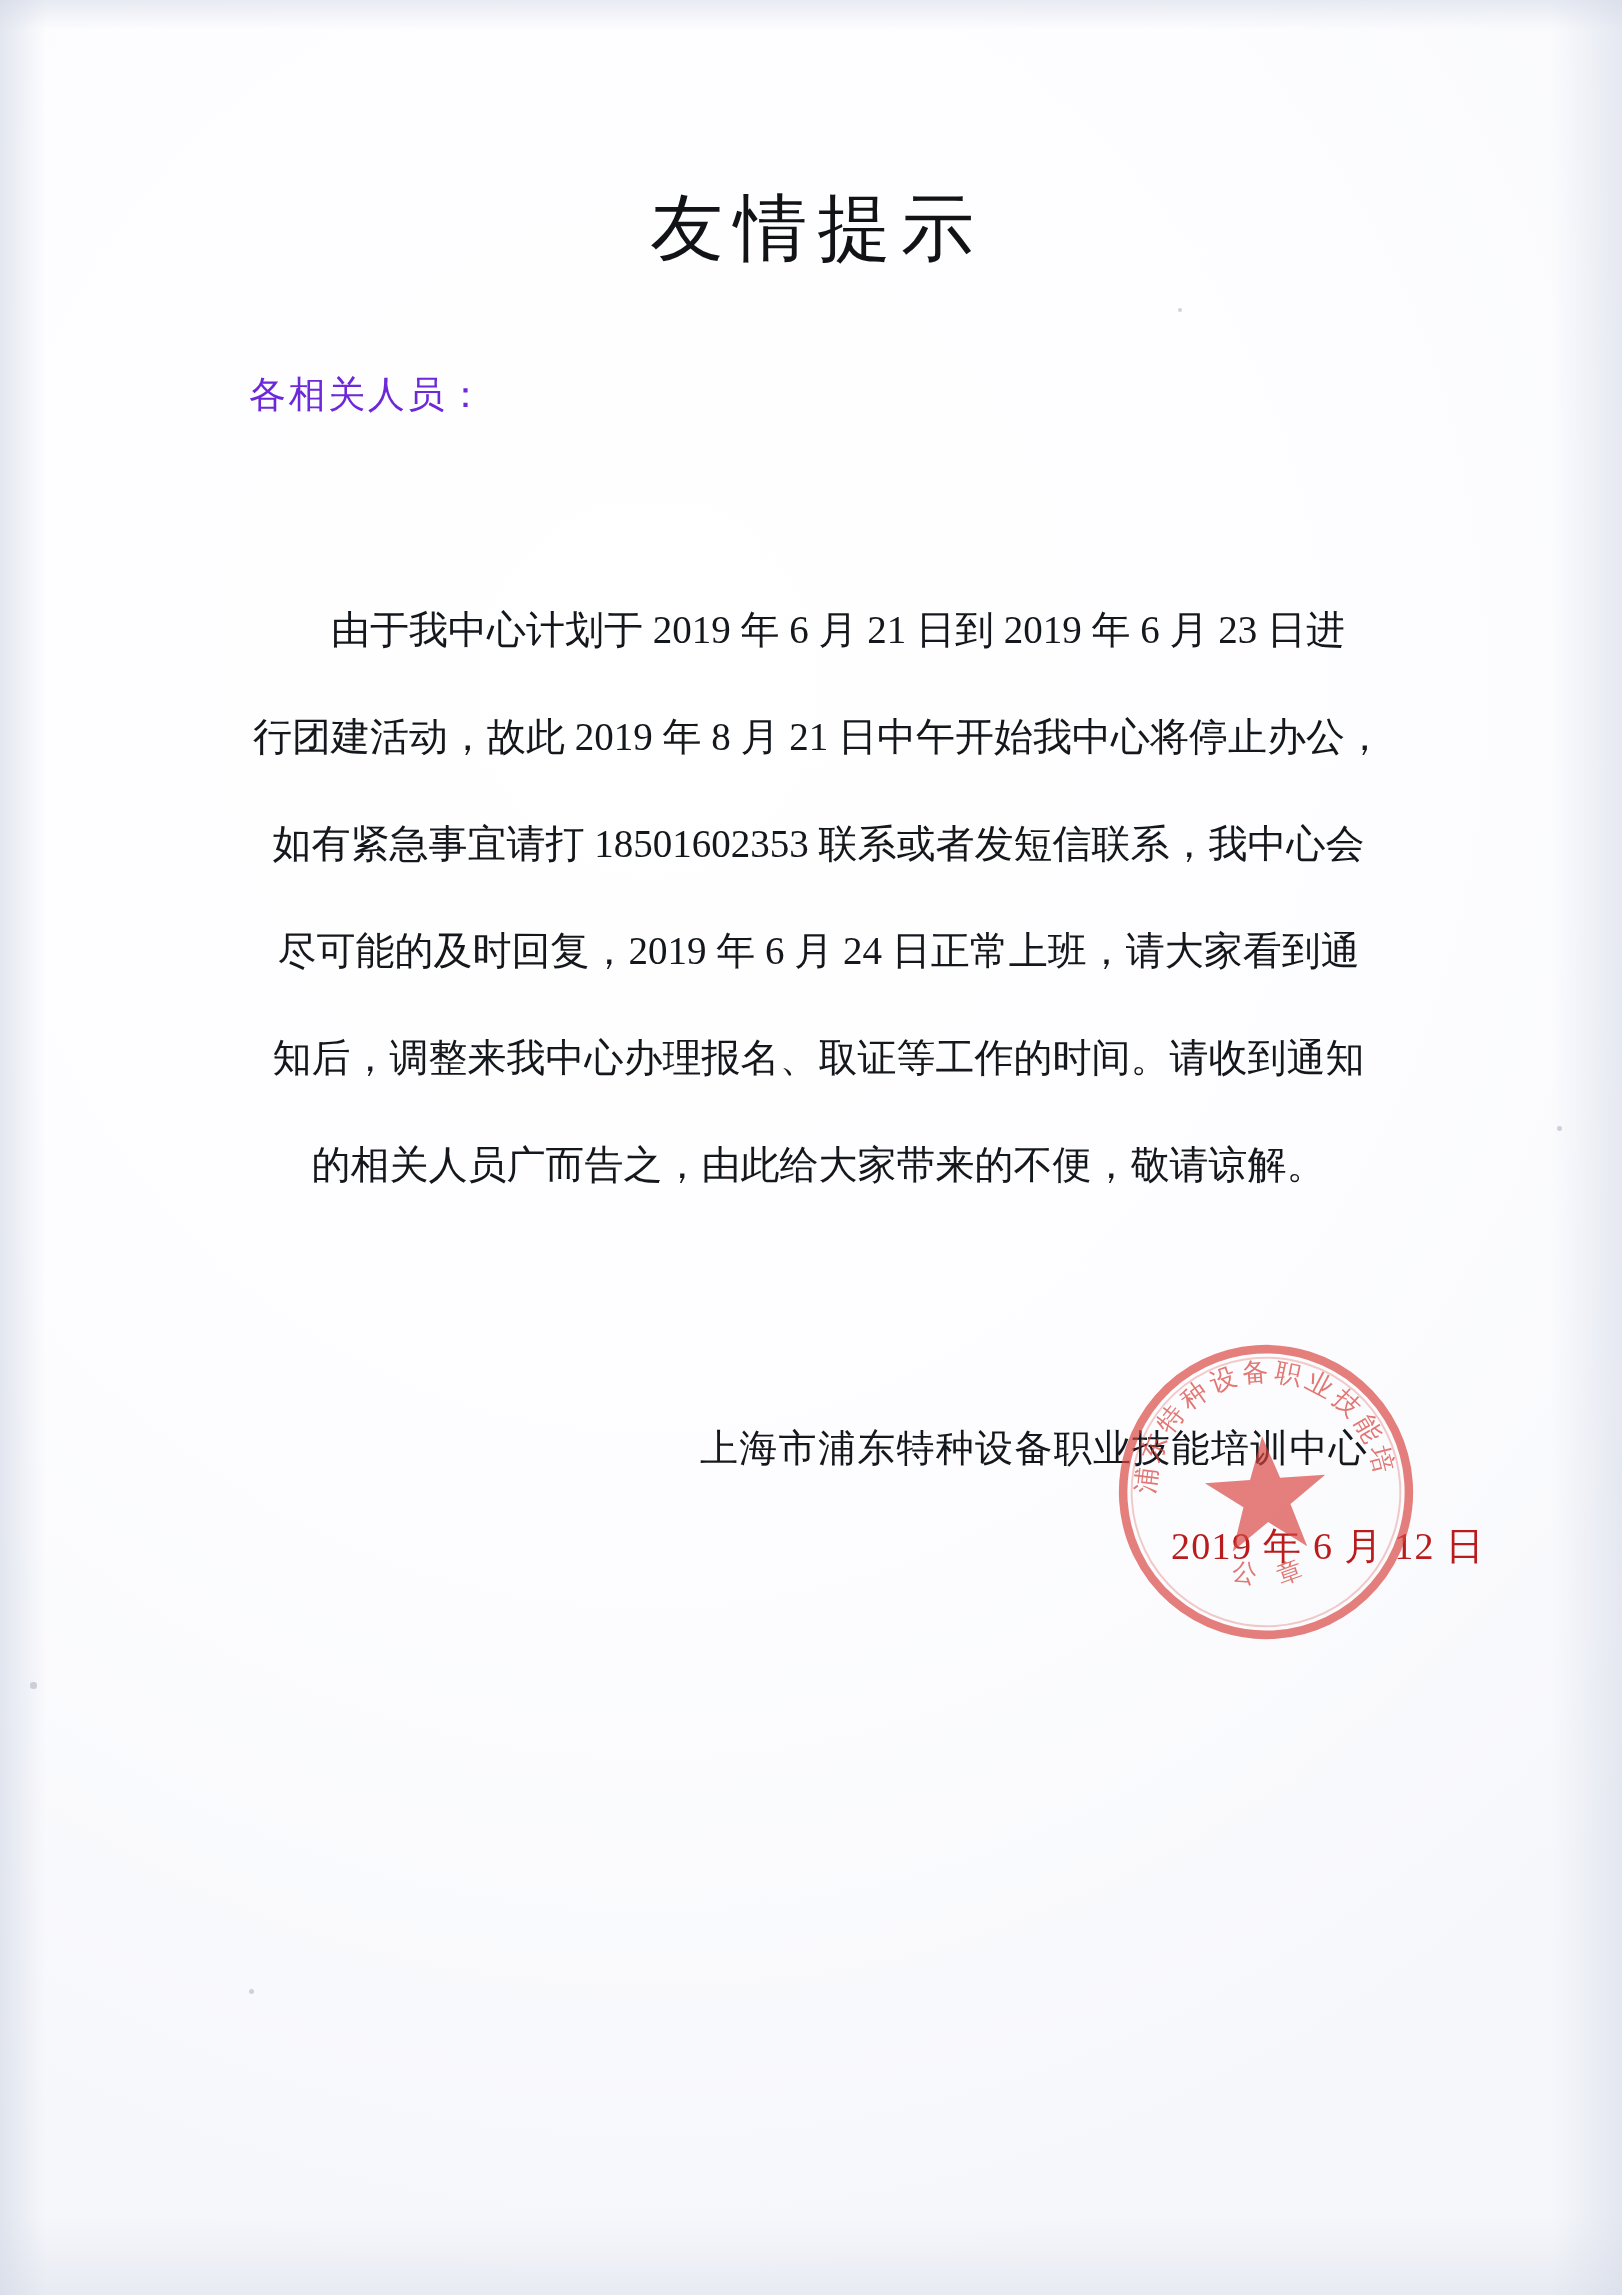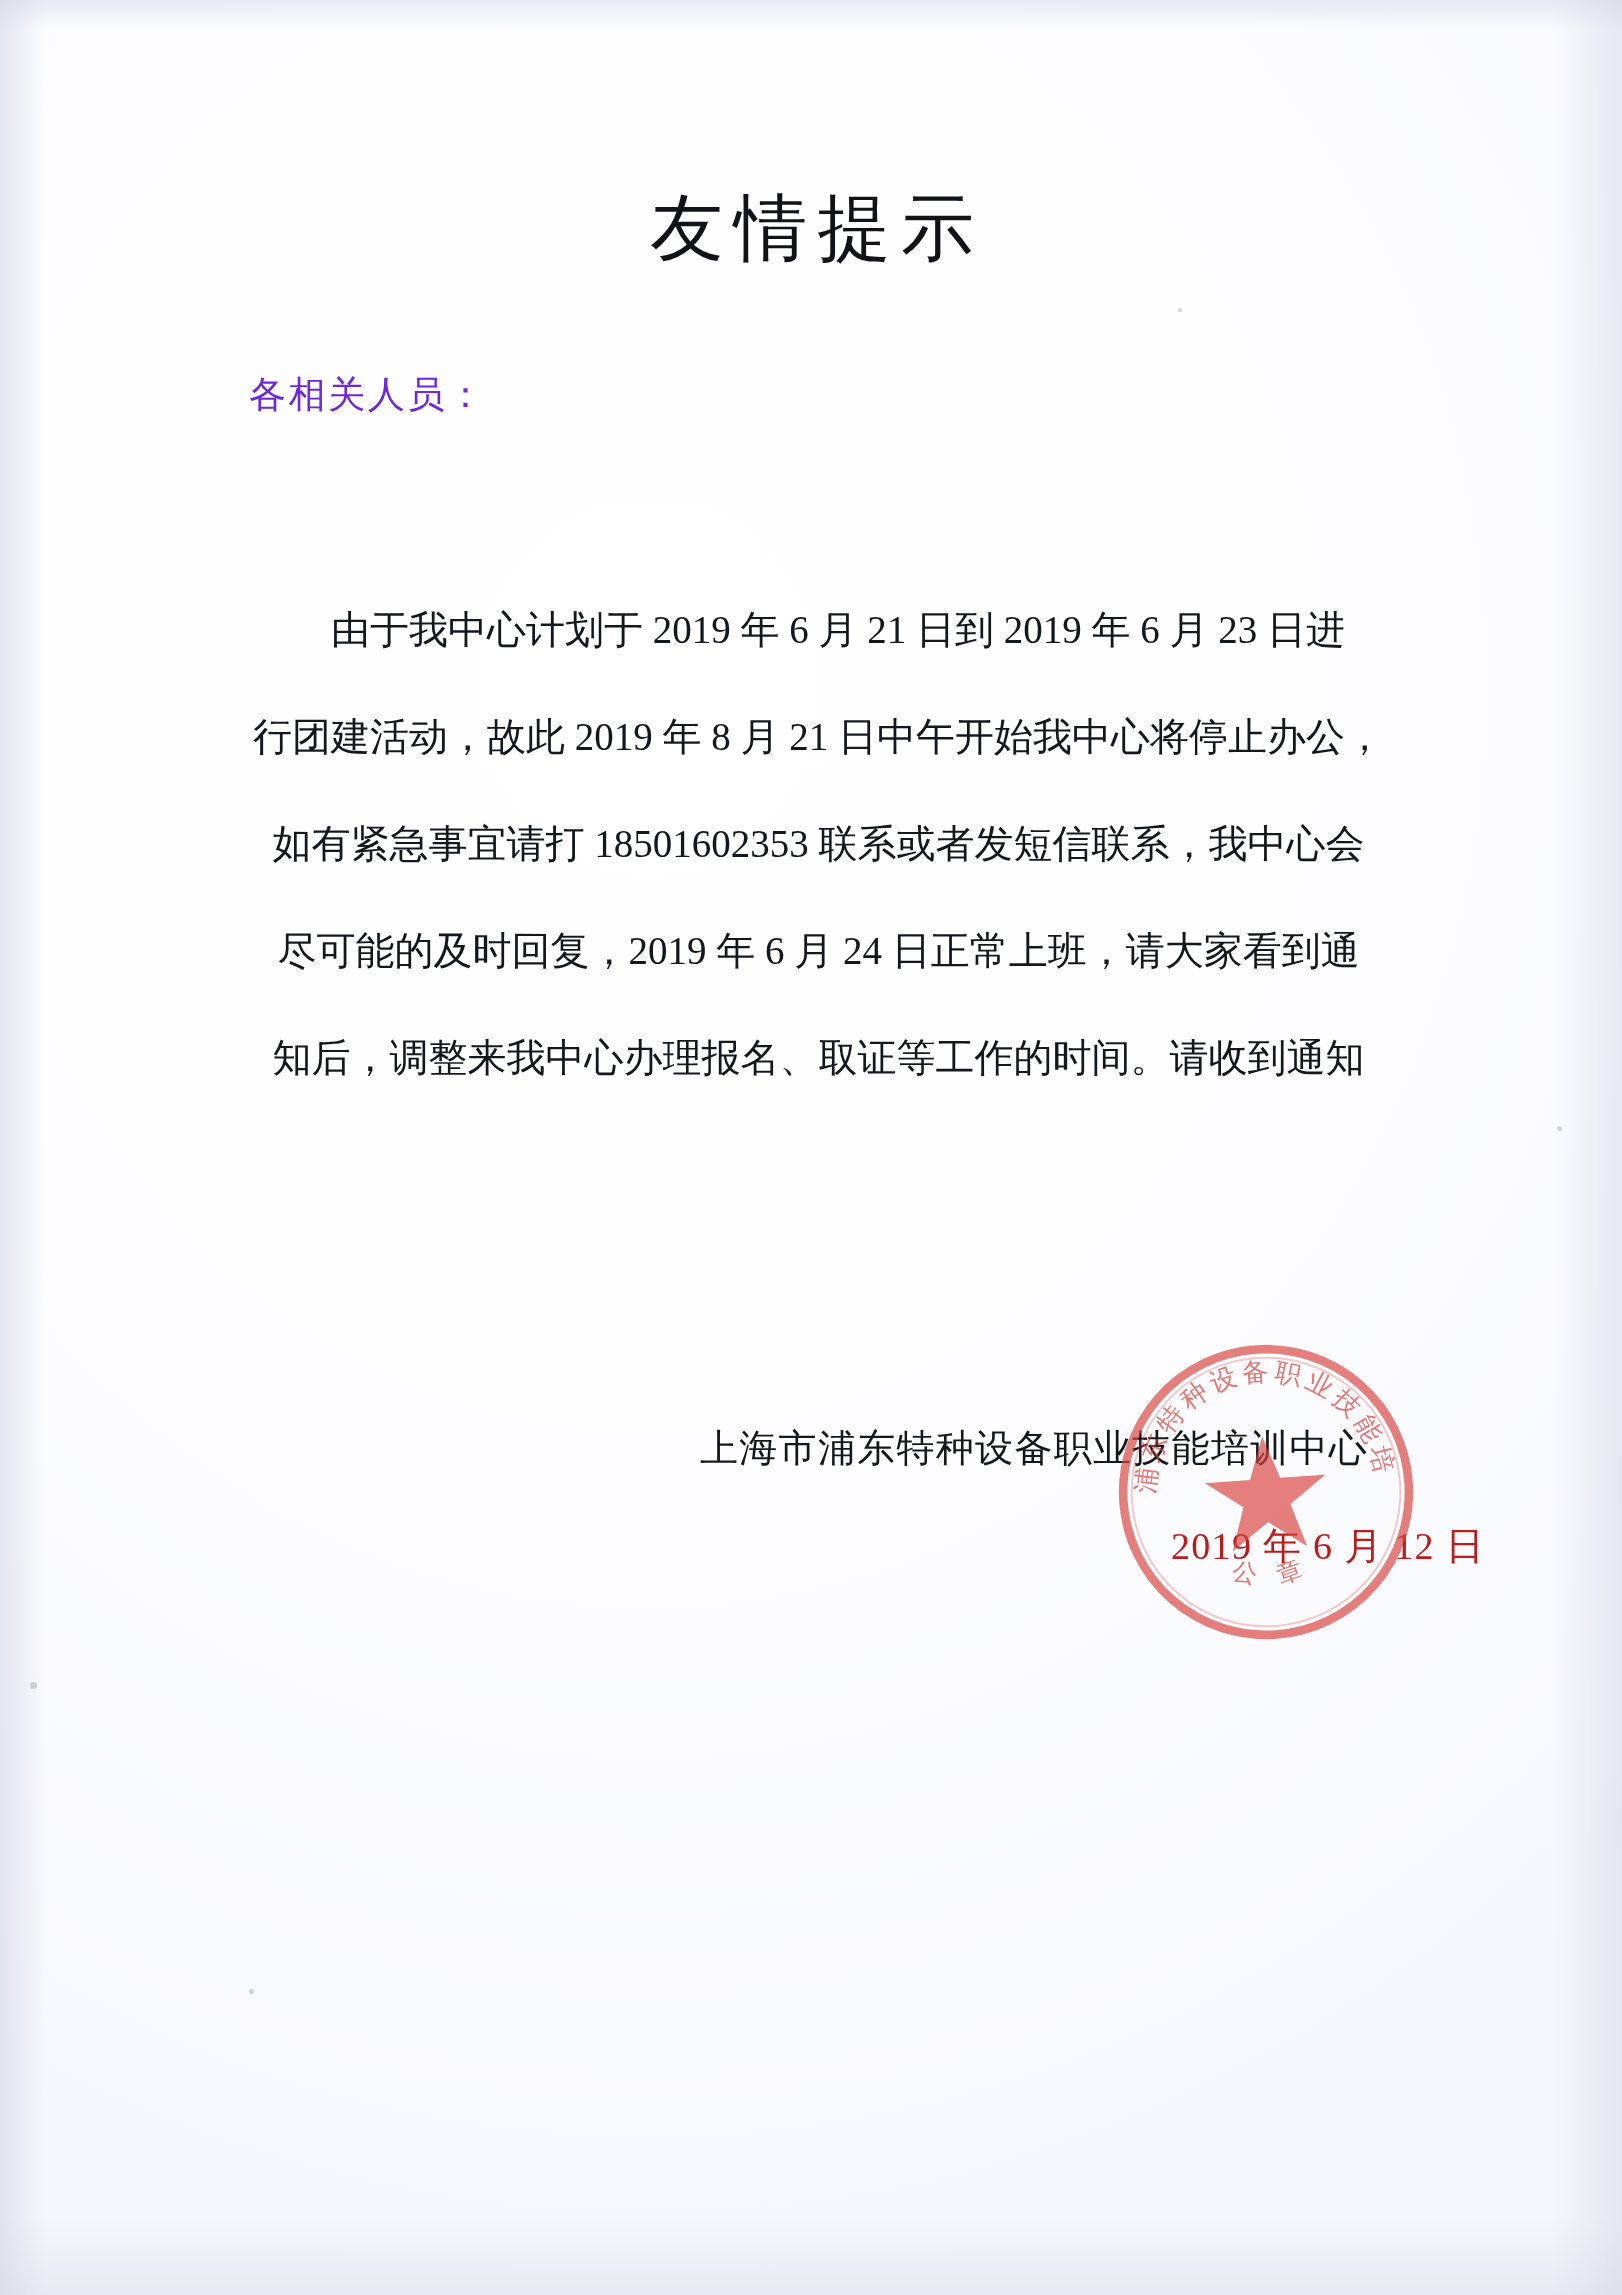--- a/index.html
+++ b/index.html
@@ -152,20 +152,21 @@
   <div class="doc-title">友情提示</div>
 
   <div class="salutation">各相关人员：</div>
 
   <div class="body-block">
     <div class="body-line">    由于我中心计划于 2019 年 6 月 21 日到 2019 年 6 月 23 日进</div>
     <div class="body-line">行团建活动，故此 2019 年 8 月 21 日中午开始我中心将停止办公，</div>
     <div class="body-line">如有紧急事宜请打 18501602353 联系或者发短信联系，我中心会</div>
     <div class="body-line">尽可能的及时回复，2019 年 6 月 24 日正常上班，请大家看到通</div>
     <div class="body-line">知后，调整来我中心办理报名、取证等工作的时间。请收到通知</div>
+    <div class="body-line">的相关人员广而告之，由此给大家带来的不便，敬请谅解。</div>
   </div>
 
   <div class="signature-block">
     <div class="sign-org">上海市浦东特种设备职业技能培训中心</div>
     <div class="sign-date">2019 年 6 月 12 日</div>
   </div>
 
   <div class="seal">
     <svg viewBox="0 0 470 470" xmlns="http://www.w3.org/2000/svg">
       <defs>

